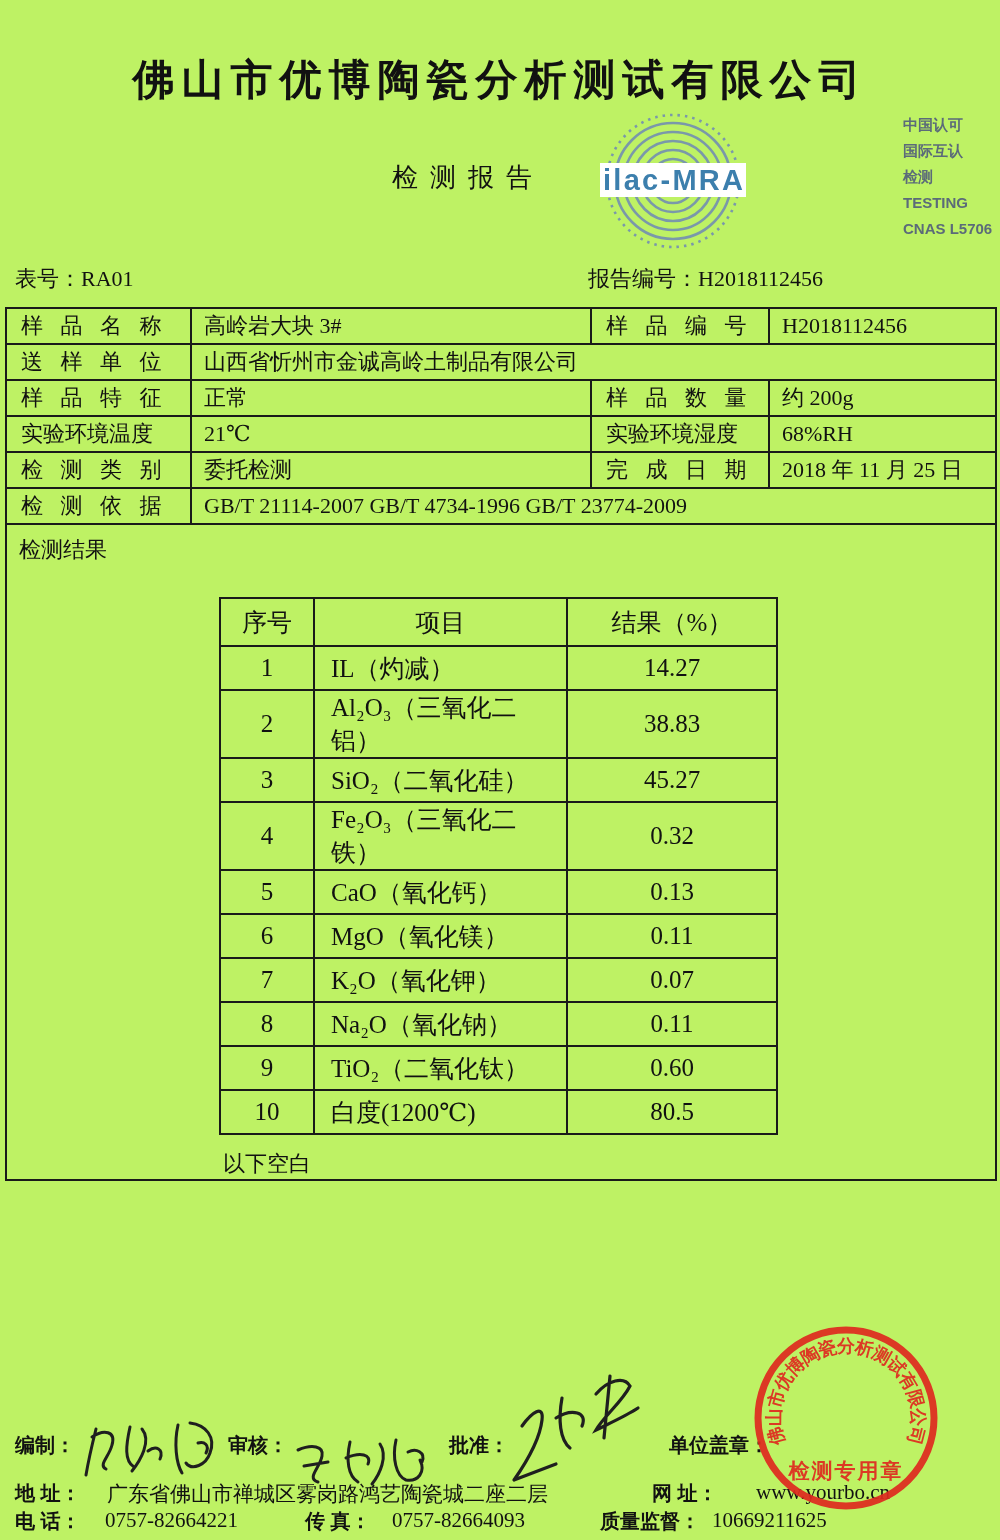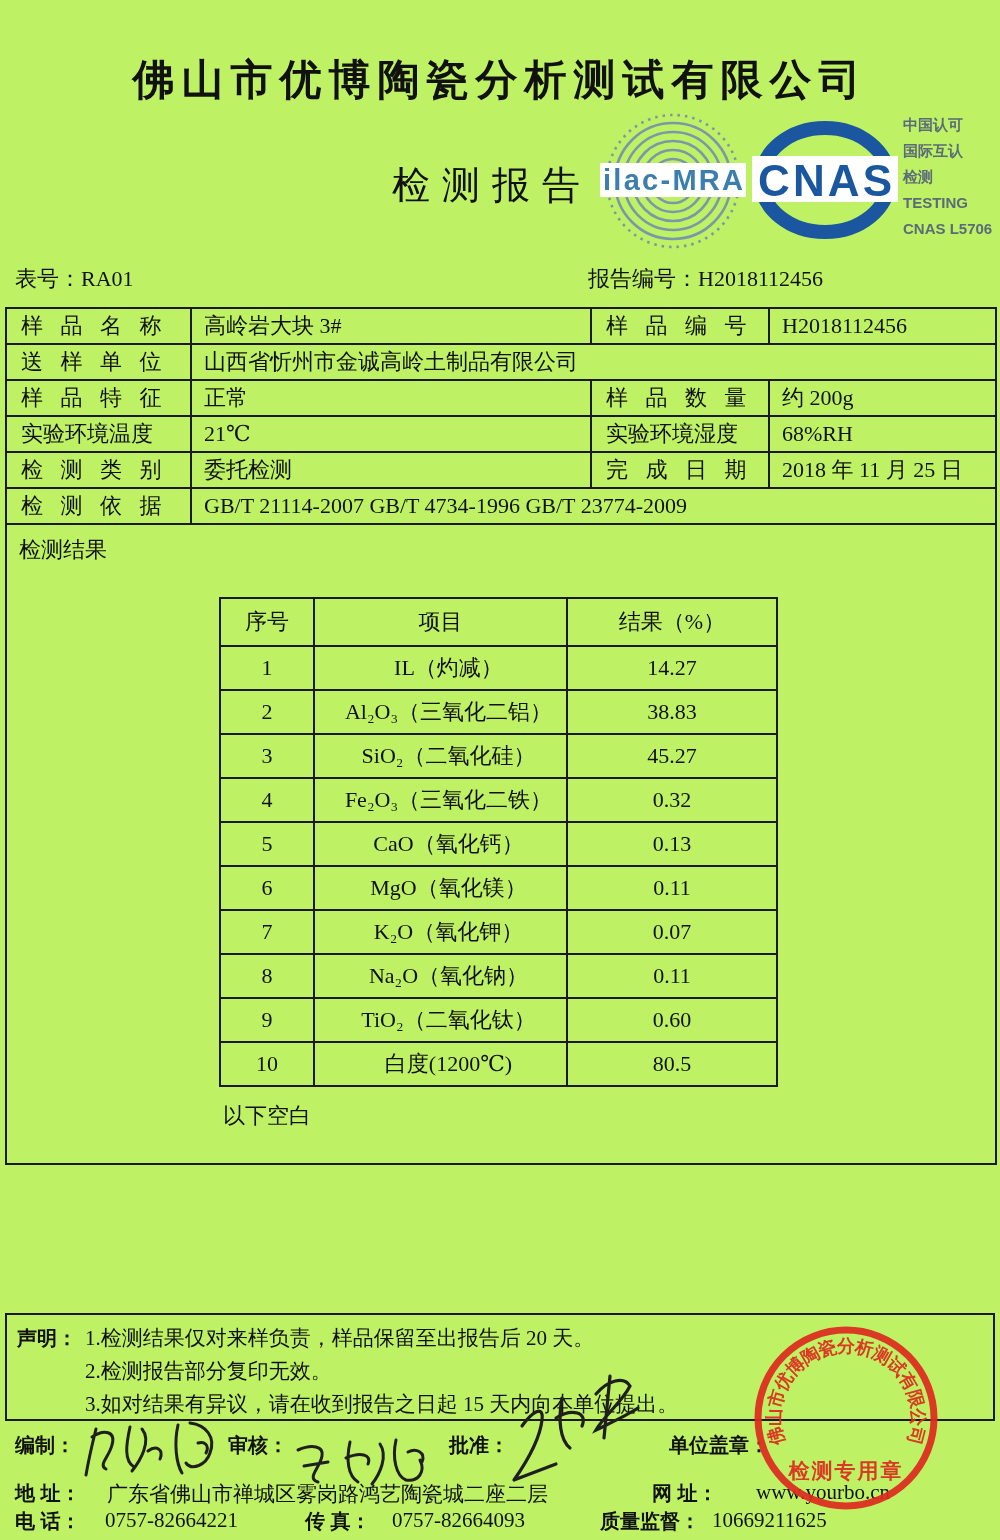--- a/index.html
+++ b/index.html
@@ -8,21 +8,21 @@
     position:relative; width:1000px; height:1540px; background:#bef264;
     font-family:"Liberation Serif","DejaVu Serif",serif; color:#111;
     overflow:hidden;
   }
   
   .company-title {
     position:absolute; left:0; top:52px; width:1000px; text-align:center;
     font-size:42px; font-weight:bold; letter-spacing:7px; white-space:nowrap;
   }
   .report-title {
-    position:absolute; left:392px; top:160px; font-size:38px;
+    position:absolute; left:392px; top:160px; font-size:26px;
     letter-spacing:12px; white-space:nowrap;
   }
   .ilac-logo { position:absolute; left:598px; top:106px; }
   .cnas-logo { position:absolute; left:752px; top:118px; }
   .accred-text {
     position:absolute; left:903px; top:112px; width:100px;
     font-family:"Liberation Sans","DejaVu Sans",sans-serif;
     font-size:15px; font-weight:bold; color:#5b6b79; line-height:26px;
     white-space:nowrap;
   }
@@ -38,28 +38,28 @@
   table.info td { border:2px solid #1a1a1a; padding:0 0 0 12px; height:36px; }
   table.info td.lbl {
     word-spacing:12px; white-space:nowrap; padding-left:14px;
   }
   table.info td.big-cell {
     height:640px; vertical-align:top; position:relative; padding:0;margin-top:12px;
   }
   .section-title { position:absolute; left:12px; top:10px; font-size:22px; }
   
   table.results {
-    border-collapse:collapse; table-layout:fixed; font-size:22px;
+    border-collapse:collapse; table-layout:fixed; font-size:25px;
     margin:72px 0 0 212px; width:557px; text-align:center;
   }
   table.results td, table.results th {
     border:2px solid #1a1a1a; height:44px; font-weight:normal; padding:0;
   }
   table.results tr.hdr th { height:48px; }
-  table.results td.item-cell { text-align:center; padding-left:16px;border-radius:21px; }
+  table.results td.item-cell { text-align:left; padding-left:16px;border-radius:21px; }
   .below-blank { margin:14px 0 0 216px; font-size:22px; }
   
   .statement {
     position:absolute; left:5px; top:1313px; width:990px; height:108px;
     border:2px solid #1a1a1a; display:flex; padding:7px 0 0 10px; font-size:21px;
   }
   .statement .stmt-label {
     flex:0 0 68px; font-family:"Liberation Sans","DejaVu Sans",sans-serif;
     font-weight:bold; font-size:20px; padding-top:3px;
   }
@@ -92,27 +92,20 @@
         <circle cx="75" cy="75" r="40"></circle>
         <circle cx="75" cy="75" r="31"></circle>
         <circle cx="75" cy="75" r="22"></circle>
         <circle cx="75" cy="75" r="13"></circle>
       </g>
       <rect x="2" y="57" width="146" height="34" fill="#ffffff"></rect>
       <text x="75" y="84" text-anchor="middle" font-family="Liberation Sans, DejaVu Sans, sans-serif" font-size="29" font-weight="bold" fill="#3c7fad" textLength="140">ilac-MRA</text>
     </svg>
   </div>
 
-  <div class="cnas-logo">
-    <svg width="146" height="124" viewBox="0 0 146 124">
-      <ellipse cx="73" cy="62" rx="64" ry="52" fill="none" stroke="#1a57a0" stroke-width="14"></ellipse>
-      <rect x="0" y="38" width="146" height="46" fill="#ffffff"></rect>
-      <text x="73" y="78" text-anchor="middle" font-family="Liberation Sans, DejaVu Sans, sans-serif" font-size="44" font-weight="bold" fill="#1a57a0" textLength="134">CNAS</text>
-    </svg>
-  </div>
 
   <div class="accred-text">
     <div>中国认可</div>
     <div>国际互认</div>
     <div>检测</div>
     <div>TESTING</div>
     <div>CNAS L5706</div>
   </div>
 
   <div class="meta-row">
@@ -228,28 +221,20 @@
                   <td>80.5</td>
                 </tr>
               </tbody>
         </table>
         <div class="below-blank">以下空白</div>
       </td>
     </tr>
   </tbody>
     </table>
 
-  <div class="statement">
-    <div class="stmt-label">声明：</div>
-    <div class="stmt-lines">
-      <div>1.检测结果仅对来样负责，样品保留至出报告后 20 天。</div>
-      <div>2.检测报告部分复印无效。</div>
-      <div>3.如对结果有异议，请在收到报告之日起 15 天内向本单位提出。</div>
-    </div>
-  </div>
 
   <div class="f-row" style="top:1432px">
     <span class="f-label" style="left:15px">编制：</span>
     <span class="f-label" style="left:228px">审核：</span>
     <span class="f-label" style="left:449px">批准：</span>
     <span class="f-label" style="left:669px">单位盖章：</span>
   </div>
 
   <svg class="sig" style="left:82px; top:1415px" width="148" height="68" viewBox="0 0 148 68">
     <g fill="none" stroke="#1f1f1f" stroke-width="3" stroke-linecap="round">

